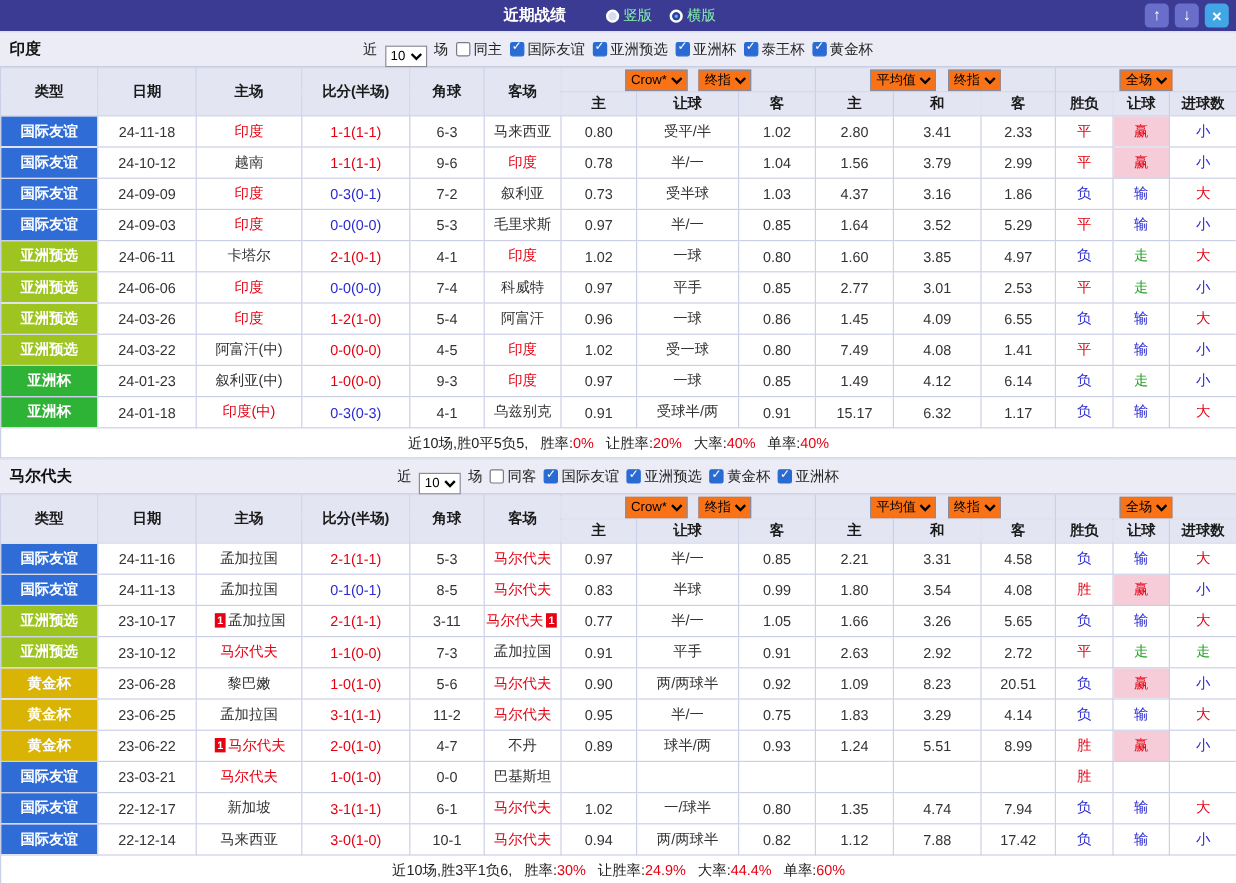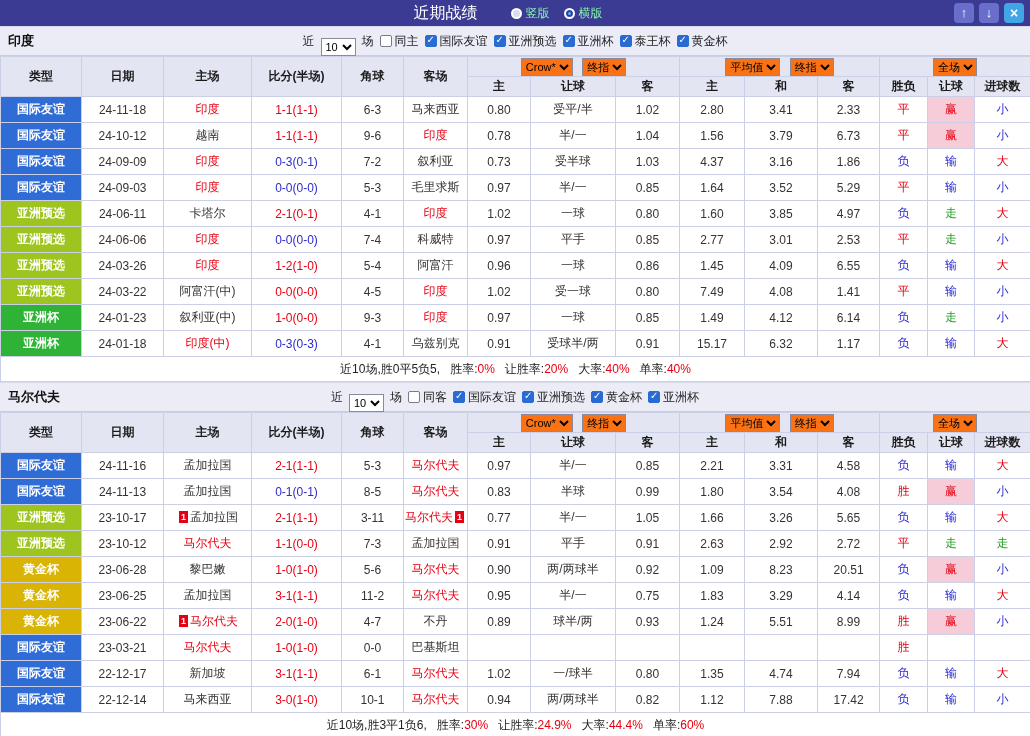--- a/index.html
+++ b/index.html
@@ -2,21 +2,21 @@
 <html><head>
 <meta charset="utf-8">
 <style>
   *{margin:0;padding:0;box-sizing:border-box;}
   html,body{background:#fff;}
   body{font-family:"Liberation Sans","DejaVu Sans",sans-serif;width:1030px;}
   .page{width:1030px;height:736px;overflow:hidden;background:#fff;}
 
   
   .topbar{height:26px;background:#3b3b94;position:relative;display:flex;align-items:center;justify-content:center;color:#fff;}
-  .tb-title{font-weight:normal;font-size:16px;margin-right:33px;}
+  .tb-title{font-weight:bold;font-size:13px;margin-right:33px;}
   .radio-item{display:inline-flex;align-items:center;gap:4px;margin-right:14px;cursor:pointer;font-size:12px;color:#86efac;}
   .radio{width:11px;height:11px;border:2px solid #fff;border-radius:50%;display:inline-block;background:#d8dcf0;}
   .radio.sel{background:#4ab5ff;box-shadow:inset 0 0 0 2px #3b3b94;}
   .topbar-buttons{position:absolute;right:6px;top:3px;display:flex;gap:5px;}
   .tb-btn{width:20px;height:20px;border-radius:4px;color:#fff;font-size:13px;line-height:20px;text-align:center;font-weight:bold;cursor:pointer;}
   .tb-btn.updown{background:#6a6ecb;}
   .tb-btn.close{background:#42a5e6;font-size:14px;}
 
   
   .section-bar{height:30px;background:#ebecf6;position:relative;display:flex;align-items:center;border-bottom:1px solid #c9cde2;border-top:1px solid #d8dbec;}
@@ -172,21 +172,21 @@
             <td>24-10-12</td>
             <td><span>越南</span></td>
             <td class="c-red">1-1(1-1)</td>
             <td>9-6</td>
             <td><span class="c-red">印度</span></td>
             <td>0.78</td>
             <td>半/一</td>
             <td>1.04</td>
             <td>1.56</td>
             <td>3.79</td>
-            <td>6.73</td>
+            <td>2.99</td>
             <td class="c-red">平</td>
             <td class="c-win">赢</td>
             <td class="c-blue">小</td>
           </tr>
           <tr>
             <td class="type-cell" style="background: rgb(47, 108, 214);">国际友谊</td>
             <td>24-09-09</td>
             <td><span class="c-red">印度</span></td>
             <td class="c-blue">0-3(0-1)</td>
             <td>7-2</td>

